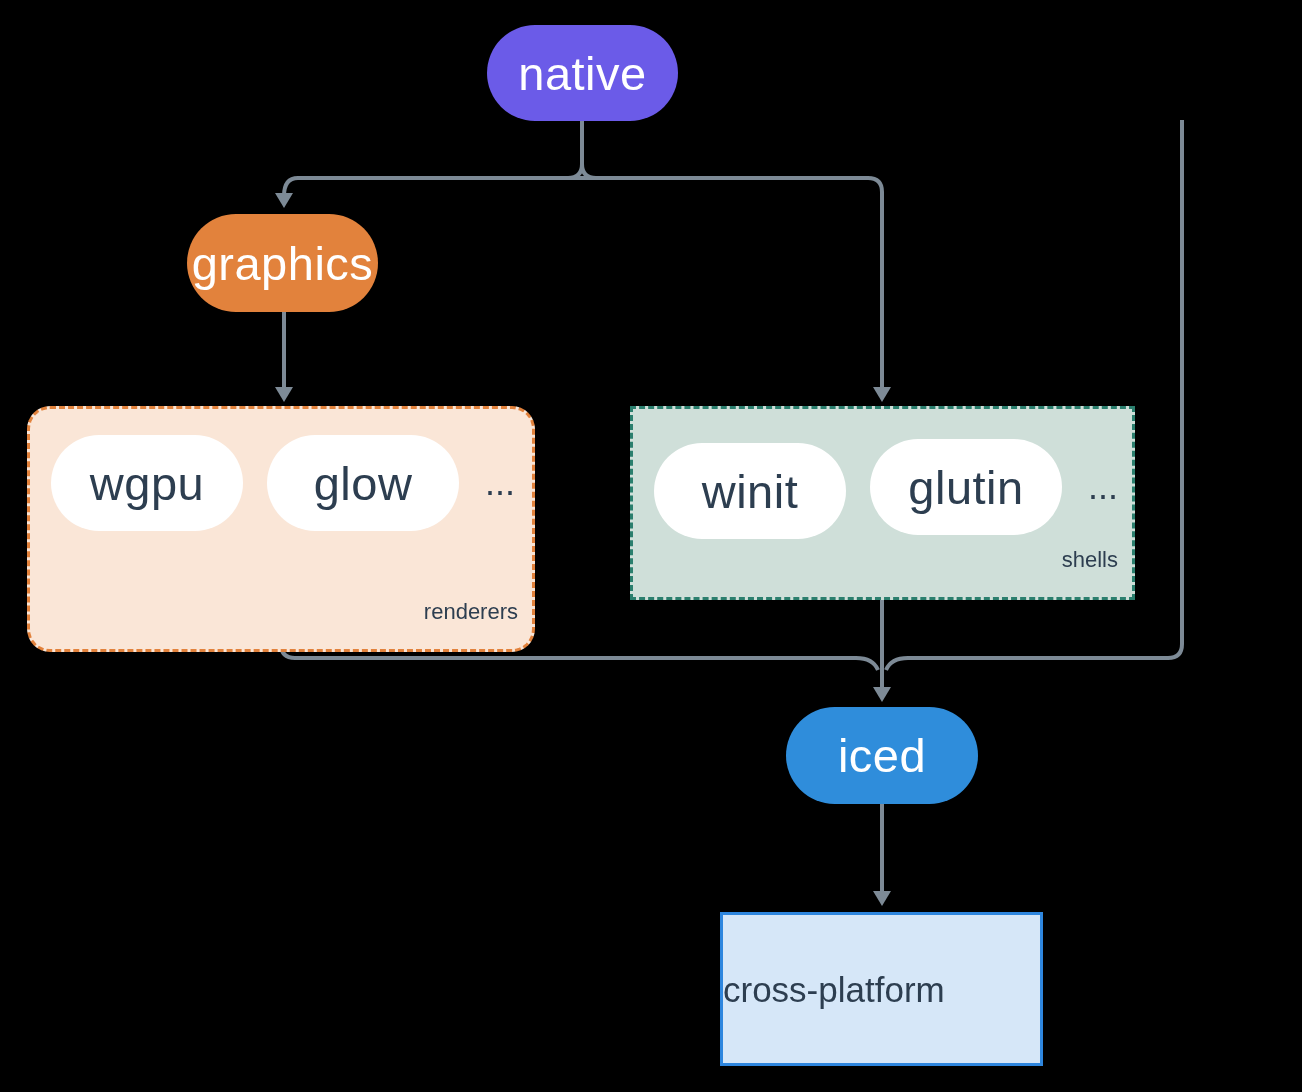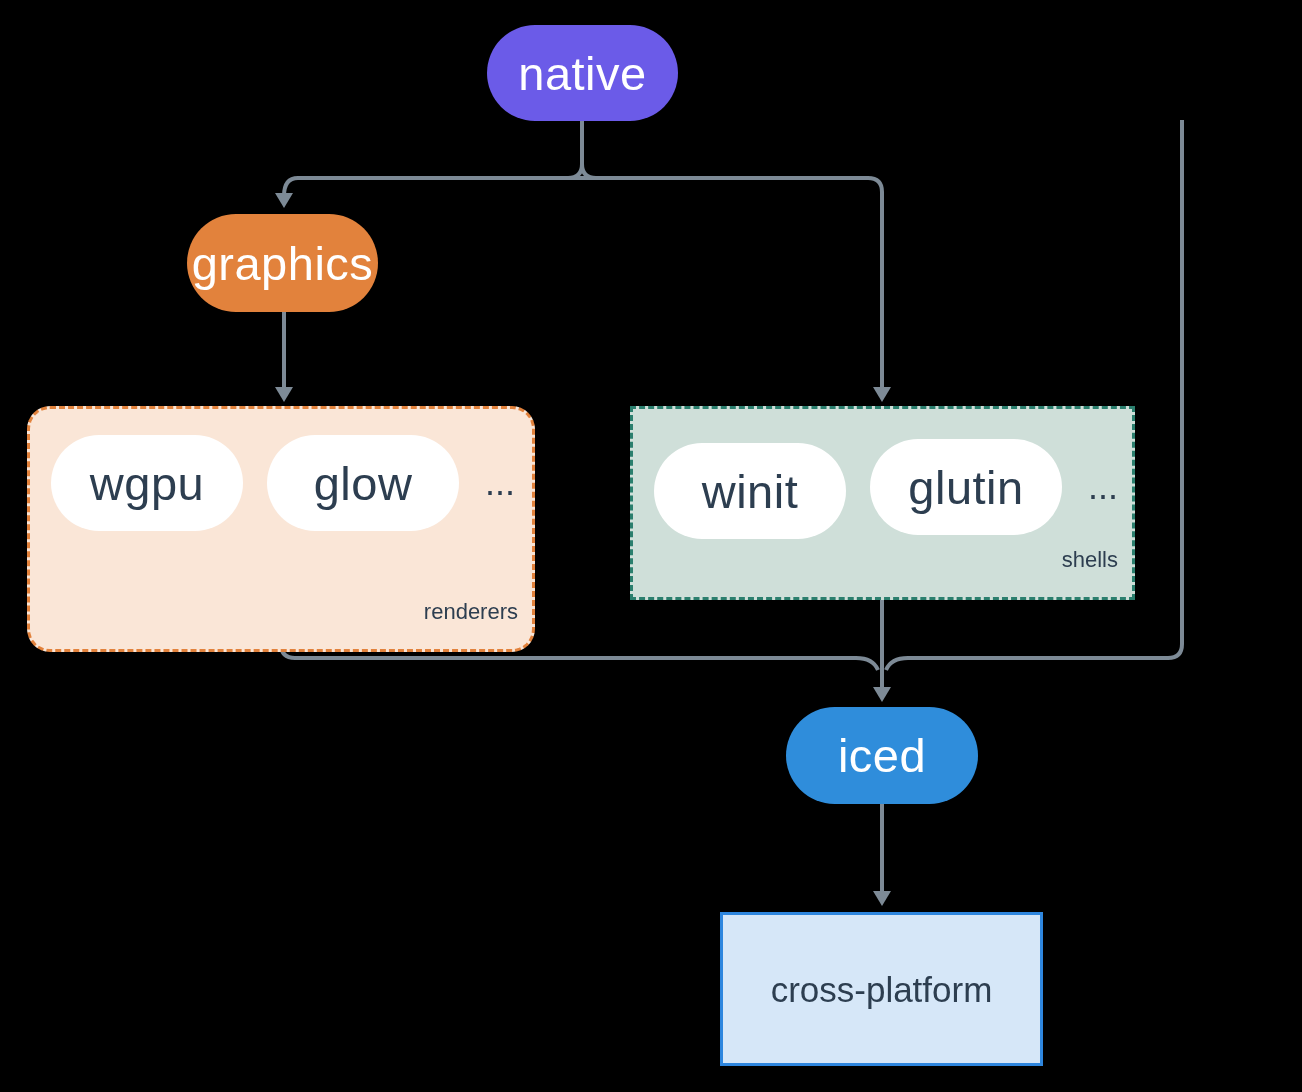--- a/index.html
+++ b/index.html
@@ -32,21 +32,21 @@
   .node-label{font-size:47px;letter-spacing:0.5px;}
   .groupbox{position:absolute;z-index:2;box-sizing:border-box;}
   .groupbox-inner{display:flex;align-items:center;gap:24px;padding:26px 0 0 21px;}
   .groupbox .pill{width:192px;height:96px;display:flex;align-items:center;justify-content:center;}
   .renderers{background:var(--renderers-bg);border:3px dashed var(--renderers-border);}
   .shells{background:var(--shells-bg);border:3px dashed var(--shells-border);}
   .ellipsis{font-size:36px;color:var(--text-dark);line-height:96px;margin-left:2px;}
   .group-label{position:absolute;right:14px;bottom:24px;font-size:22px;color:var(--text-dark);}
   .appbox{position:absolute;z-index:2;box-sizing:border-box;background:var(--app-bg);
           border:3px solid var(--app-border);display:flex;flex-direction:row;
-          align-items:center;justify-content:center;}
+          align-items:center;justify-content:space-between;}
   .appbox .app-line{font-size:35px;line-height:47px;color:var(--text-dark);}
 </style>
 </head>
 <body>
 
 <div class="canvas">
 
   <svg class="connectors" width="1302" height="1092" viewBox="0 0 1302 1092">
 
     <path class="edge" d="M 582 118 L 582 170"></path>

